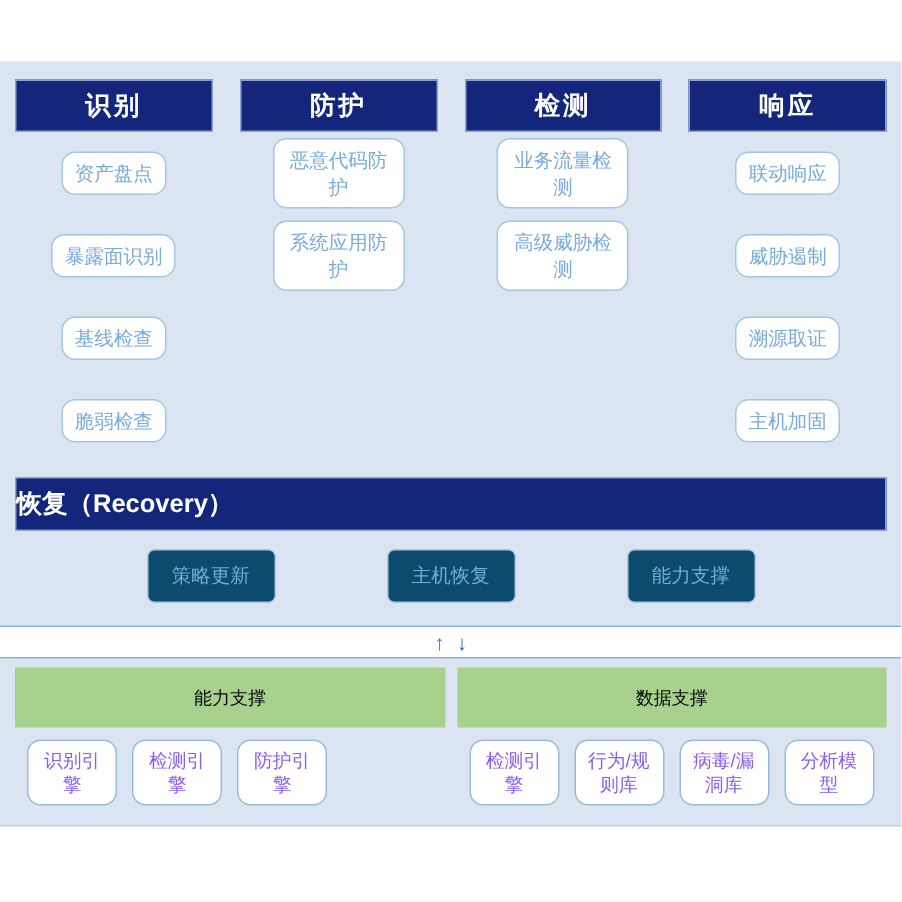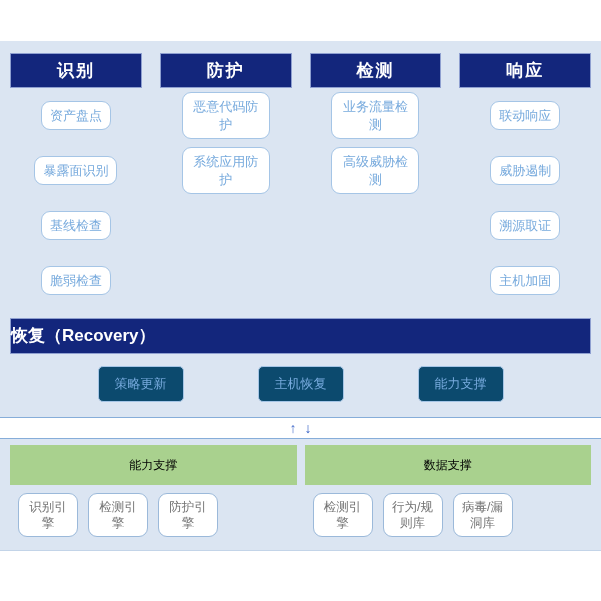--- a/index.html
+++ b/index.html
@@ -33,21 +33,21 @@
   .arrow { font-size: 14px; font-weight: bold; line-height: 1; }
   .arrow.up { color: #4a71cc; }
   .arrow.down { color: #3460c6; }
 
   
   .support-row { margin-top: 6px; display: grid; grid-template-columns: 1fr 1fr; column-gap: 8px; }
   .green-bar { height: 40px; line-height: 40px; background: #a9d18e; color: #000000;
     font-size: 12px; text-align: center; }
   .engine-row { margin-top: 8px; display: grid; grid-template-columns: 1fr 1fr; column-gap: 8px; }
   .engine-group { display: flex; gap: 10px; padding-left: 8px; align-items: flex-start; }
-  .e-box { background: #ffffff; border: 1.5px solid #9bb9da; border-radius: 9px; color: #737373;
+  .e-box { background: #ffffff; border: 1.5px solid #9bb9da; border-radius: 9px; color: #8b5cf6;
     font-size: 12.5px; line-height: 1.3; text-align: center; padding: 4px 7px;
     max-width: 60px; min-height: 44px; display: flex; align-items: center; justify-content: center; }
 </style>
 </head>
 <body>
 
 <div class="page">
   <div class="panel">
 
     <div class="cols">
@@ -127,17 +127,18 @@
     <div class="engine-row">
       <div class="engine-group">
         <div class="e-box">识别引擎</div>
         <div class="e-box">检测引擎</div>
         <div class="e-box">防护引擎</div>
       </div>
       <div class="engine-group">
         <div class="e-box">检测引擎</div>
         <div class="e-box">行为/规则库</div>
         <div class="e-box">病毒/漏洞库</div>
+        <div class="e-box">分析模型</div>
       </div>
     </div>
 
   </div>
 </div>
 
 </body></html>

